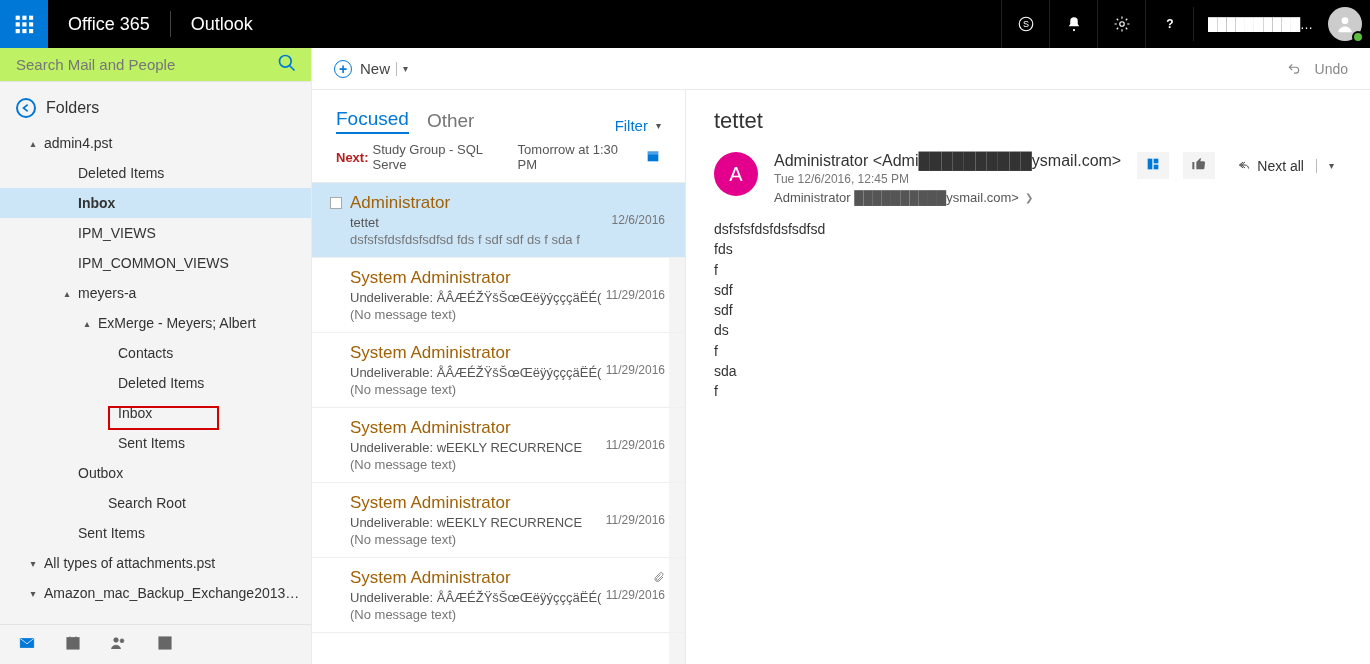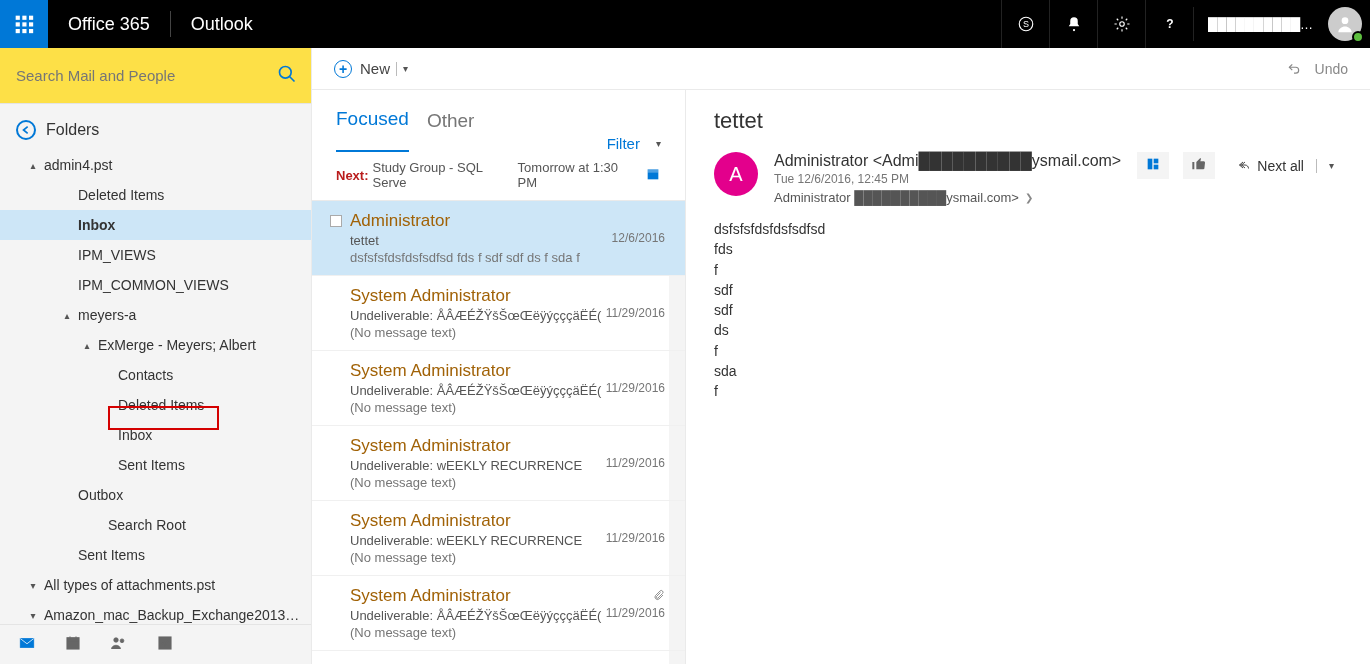--- a/index.html
+++ b/index.html
@@ -17,21 +17,21 @@
   .user-name{color:#fff;font-size:13px;margin-right:10px;max-width:110px;white-space:nowrap;overflow:hidden;text-overflow:ellipsis}
   .avatar{width:34px;height:34px;border-radius:50%;background:#ccc;display:flex;align-items:center;justify-content:center;position:relative}
   .avatar svg{width:20px;height:20px;fill:#fff}
   .presence{position:absolute;right:-2px;bottom:-2px;width:12px;height:12px;border-radius:50%;background:#5dbe3f;border:2px solid #000}
   
   .app{display:flex;height:616px}
   .col-left{width:312px;background:#f4f4f4;display:flex;flex-direction:column;border-right:1px solid #eaeaea}
   .col-mid{width:374px;display:flex;flex-direction:column;border-right:1px solid #eaeaea;position:relative}
   .col-right{flex:1;display:flex;flex-direction:column}
   
-  .search{height:56px;display:flex;align-items:center;padding:0 14px;border-bottom:1px solid #e4e4e4;background:#fde047}
+  .search{height:34px;display:flex;align-items:center;padding:0 14px;border-bottom:1px solid #e4e4e4;background:#bef264}
   .search input{flex:1;background:transparent;border:none;outline:none;font-size:15px;color:#767676}
   .search input::placeholder{color:#767676}
   .search-btn svg{width:20px;height:20px;stroke:#0078d7;fill:none;stroke-width:2}
   
   .toolbar{height:42px;border-bottom:1px solid #eaeaea;display:flex;align-items:center;padding:0 22px;background:#fff;width:1058px}
   .plus-circle{width:18px;height:18px;border:1px solid #0078d7;border-radius:50%;display:inline-flex;align-items:center;justify-content:center;margin-right:8px;color:#0078d7;font-weight:600;font-size:14px;line-height:1}
   .new-btn{display:flex;align-items:center;color:#444;font-size:15px}
   .vline{width:1px;height:14px;background:#bbb;margin:0 6px}
   .chev{font-size:10px;color:#555}
   .toolbar .grow{flex:1}
@@ -47,23 +47,23 @@
   .node.bold{font-weight:600}
   .caret{width:10px;display:inline-flex;justify-content:center;margin-right:6px;color:#555;font-size:10px}
   .contacts-frame{border:2px solid #d40000;position:absolute;left:108px;top:358px;width:111px;height:24px;pointer-events:none}
   .col-left{position:relative}
   
   .bottom-nav{height:40px;border-top:1px solid #e4e4e4;display:flex;align-items:center;gap:28px;padding:0 18px;color:#0078d7}
   .bn-icon svg{width:18px;height:18px;fill:#0078d7;stroke:#0078d7}
   .bn-icon.gray svg{fill:#666;stroke:#666}
   
   .tabs{display:flex;align-items:flex-end;padding:18px 24px 0}
-  .tab{font-size:19px;color:#767676;margin-right:18px;padding-bottom:20px}
+  .tab{font-size:19px;color:#767676;margin-right:18px;padding-bottom:2px}
   .tab.active{color:#0078d7;border-bottom:2px solid #0078d7}
-  .filter{margin-left:auto;color:#0078d7;font-size:15px;display:flex;align-items:center;gap:16px}
+  .filter{margin-left:auto;color:#0078d7;font-size:15px;display:flex;align-items:center;gap:8px}
   .next-row{display:flex;align-items:center;padding:8px 24px 10px;border-bottom:1px solid #eaeaea;font-size:13px;color:#555}
   .next-label{color:#b91c1c;font-weight:600;margin-right:4px}
   .next-row .grow{flex:1}
   .cal-icon svg{width:16px;height:16px;fill:#0078d7}
   .msg-list{flex:1;overflow:auto;position:relative}
   .msg{padding:10px 24px 10px 38px;border-bottom:1px solid #f0f0f0;position:relative}
   .msg.sel{background:#cde6f7}
   .msg .chk{position:absolute;left:18px;top:14px;width:12px;height:12px;border:1px solid #aaa;background:#fff}
   .msg-from{font-size:17px;color:#a16207}
   .msg-sub{font-size:13px;color:#555;margin-top:2px}

